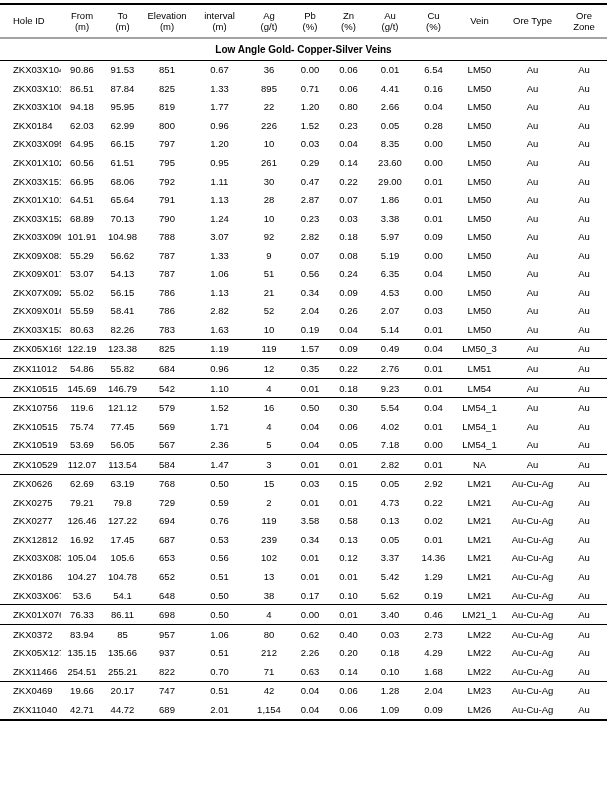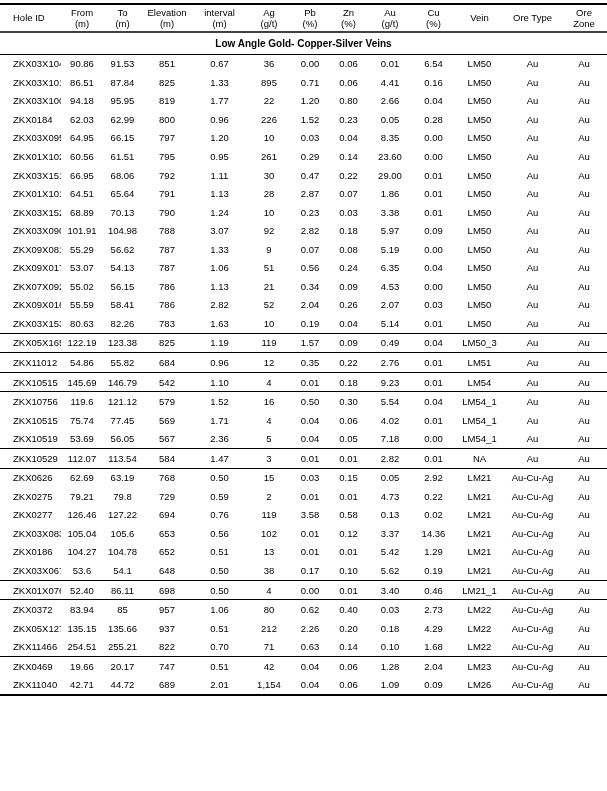--- a/index.html
+++ b/index.html
@@ -17,22 +17,22 @@
     padding-top: 3px;
   }
   table.assay {
     width: 607px;
     border-collapse: collapse;
     table-layout: fixed;
     border-top: 2.5px solid #000;
     border-bottom: 2.5px solid #000;
   }
   tr.header-row {
-    height: 28px;
-    border-bottom: 2px solid #404040;
+    height: 34px;
+    border-bottom: 2px solid #a3a3a3;
     padding-left: 9px;
   }
   tr.header-row th {
     font-size: 9.5px;
     font-weight: normal;
     line-height: 1.2;
     text-align: center;
     vertical-align: middle;
     padding: 0;
   }
@@ -514,20 +514,35 @@
           <td>119</td>
           <td>3.58</td>
           <td>0.58</td>
           <td>0.13</td>
           <td>0.02</td>
           <td>LM21</td>
           <td>Au-Cu-Ag</td>
           <td>Au</td>
         </tr>
         <tr>
+          <td>ZKX12812</td>
+          <td>16.92</td>
+          <td>17.45</td>
+          <td>687</td>
+          <td>0.53</td>
+          <td>239</td>
+          <td>0.34</td>
+          <td>0.13</td>
+          <td>0.05</td>
+          <td>0.01</td>
+          <td>LM21</td>
+          <td>Au-Cu-Ag</td>
+          <td>Au</td>
+        </tr>
+        <tr>
           <td>ZKX03X083</td>
           <td>105.04</td>
           <td>105.6</td>
           <td>653</td>
           <td>0.56</td>
           <td>102</td>
           <td>0.01</td>
           <td>0.12</td>
           <td>3.37</td>
           <td>14.36</td>
@@ -560,21 +575,21 @@
           <td>0.17</td>
           <td>0.10</td>
           <td>5.62</td>
           <td>0.19</td>
           <td>LM21</td>
           <td>Au-Cu-Ag</td>
           <td>Au</td>
         </tr>
         <tr class="group-start">
           <td>ZKX01X076</td>
-          <td>52.40</td>
+          <td>76.33</td>
           <td>86.11</td>
           <td>698</td>
           <td>0.50</td>
           <td>4</td>
           <td>0.00</td>
           <td>0.01</td>
           <td>3.40</td>
           <td>0.46</td>
           <td>LM21_1</td>
           <td>Au-Cu-Ag</td>

